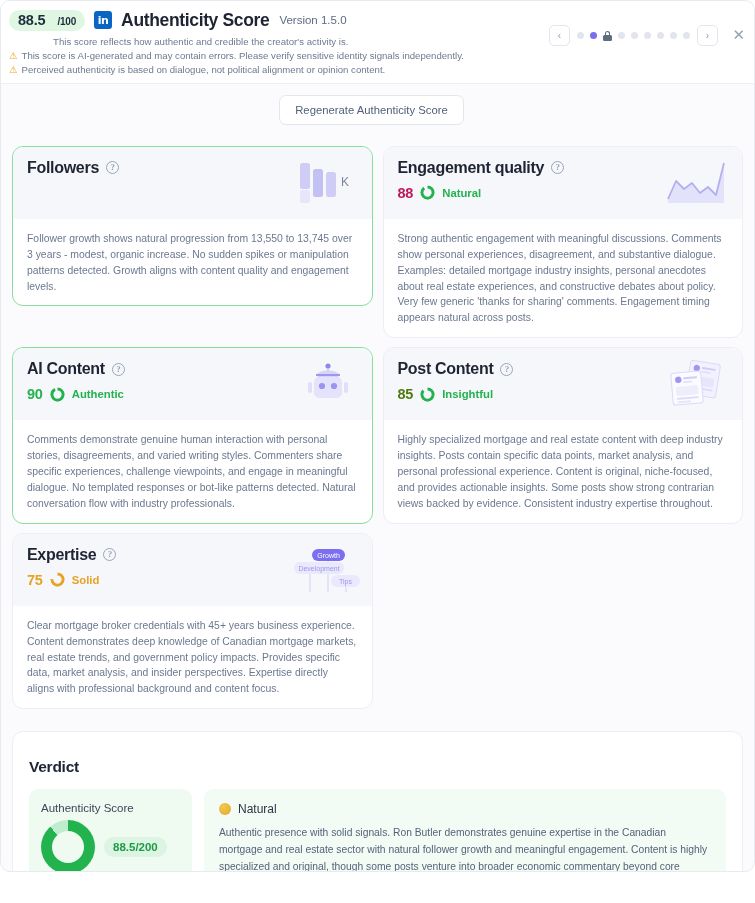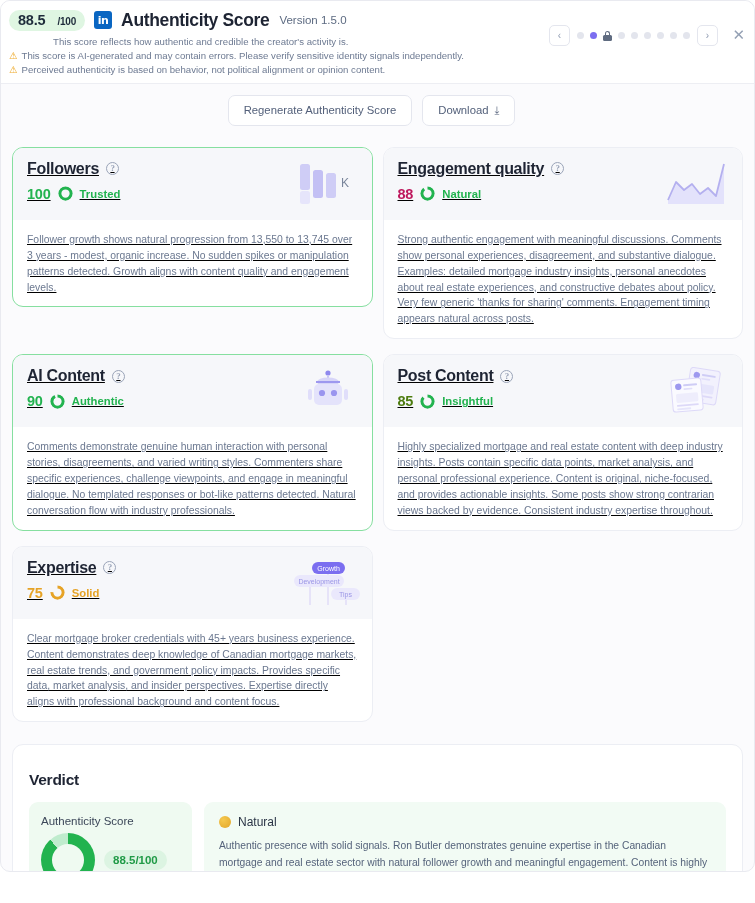--- a/index.html
+++ b/index.html
@@ -157,24 +157,23 @@
     cursor: pointer;
     display: flex; align-items: center; gap: 6px;
     white-space: nowrap;
   }
   .dl-ico { font-size: 11px; }
 
   
   .grid {
     display: grid;
     grid-template-columns: 1fr 1fr;
-    gap: 15px 10px;
+    gap: 9px 10px;
     padding: 12px 11px;
     align-items: start;
-    text-decoration: underline;
   }
   .card {
     background: #ffffff;
     border-radius: 11px;
     border: 1px solid #eceef4;
     overflow: hidden;
     padding-bottom: 9px;
   }
   .card.good { border: 1px solid #86dfa0; }
   .card-head {
@@ -317,21 +316,21 @@
       <div class="hdr-title">Authenticity Score</div>
       <div class="hdr-version">Version 1.5.0</div>
     </div>
     <div class="hdr-sub">This score reflects how authentic and credible the creator's activity is.</div>
     <div class="warn-row">
       <span class="warn-ico">⚠</span>
       <span>This score is AI-generated and may contain errors. Please verify sensitive identity signals independently.</span>
     </div>
     <div class="warn-row">
       <span class="warn-ico">⚠</span>
-      <span>Perceived authenticity is based on behavior, not political alignment or opinion content.</span>
+      <span>Perceived authenticity is based on dialogue, not political alignment or opinion content.</span>
     </div>
 
     <div class="pager">
       <div class="pg-btn">‹</div>
       <div class="dots">
         <span class="dot"></span>
         <span class="dot active"></span>
         <span class="lock-dot">
             <span class="shackle"></span>
             <span class="body"></span>
@@ -345,40 +344,29 @@
       </div>
       <div class="pg-btn">›</div>
     </div>
     <div class="close-x">✕</div>
   </div>
 
   <div class="actionbar">
     <div class="btn">
       <span>Regenerate Authenticity Score</span>
     </div>
-    <div class="btn">
-      <span>Download</span>
-      <span class="dl-ico">⤓</span>
-    </div>
   </div>
 
   <div class="grid">
 
     <div class="card good">
       <div class="card-head">
         <div class="card-title">
           <span>Followers</span>
           <span class="q-ico">?</span>
-        </div>
-        <div class="card-score">
-          <span class="score-num" style="color:#22b34f">100</span>
-          <svg class="ring" viewBox="0 0 16 16">
-            <circle cx="8" cy="8" r="6" fill="none" stroke="#22b34f" stroke-width="3.2"></circle>
-          </svg>
-          <span class="score-label" style="color:#22b34f">Trusted</span>
         </div>
         <svg class="card-art" viewBox="0 0 64 48">
           <rect x="4" y="4" width="10" height="26" rx="2.5" fill="#cfcdf6"></rect>
           <rect x="4" y="31" width="10" height="13" rx="2.5" fill="#e6e5fb"></rect>
           <rect x="17" y="10" width="10" height="28" rx="2.5" fill="#c3c0f4"></rect>
           <rect x="30" y="13" width="10" height="25" rx="2.5" fill="#cfcdf6"></rect>
           <text x="45" y="27" font-family="Liberation Sans" font-size="12" fill="#7a869b">K</text>
         </svg>
       </div>
       <div class="card-body">Follower growth shows natural progression from 13,550 to 13,745 over 3 years - modest, organic increase. No sudden spikes or manipulation patterns detected. Growth aligns with content quality and engagement levels.</div>
@@ -501,21 +489,21 @@
     <div></div>
   </div>
 
   <div class="verdict">
     <div class="verdict-title">Verdict</div>
     <div class="verdict-row">
       <div class="v-score-box">
         <div class="v-score-label">Authenticity Score</div>
         <div class="v-score-inner">
           <div class="donut"></div>
-          <div class="donut-val">88.5/100</div>
+          <div class="donut-val">88.5/200</div>
         </div>
       </div>
       <div class="v-text-box">
         <div class="v-badge">
           <span class="coin"></span>
           <span>Natural</span>
         </div>
         <div class="v-text">Authentic presence with solid signals. Ron Butler demonstrates genuine expertise in the Canadian mortgage and real estate sector with natural follower growth and meaningful engagement. Content is highly specialized and original, though some posts venture into broader economic commentary beyond core mortgage expertise. Overall shows strong authenticity with minor scope variations.</div>
       </div>
     </div>

